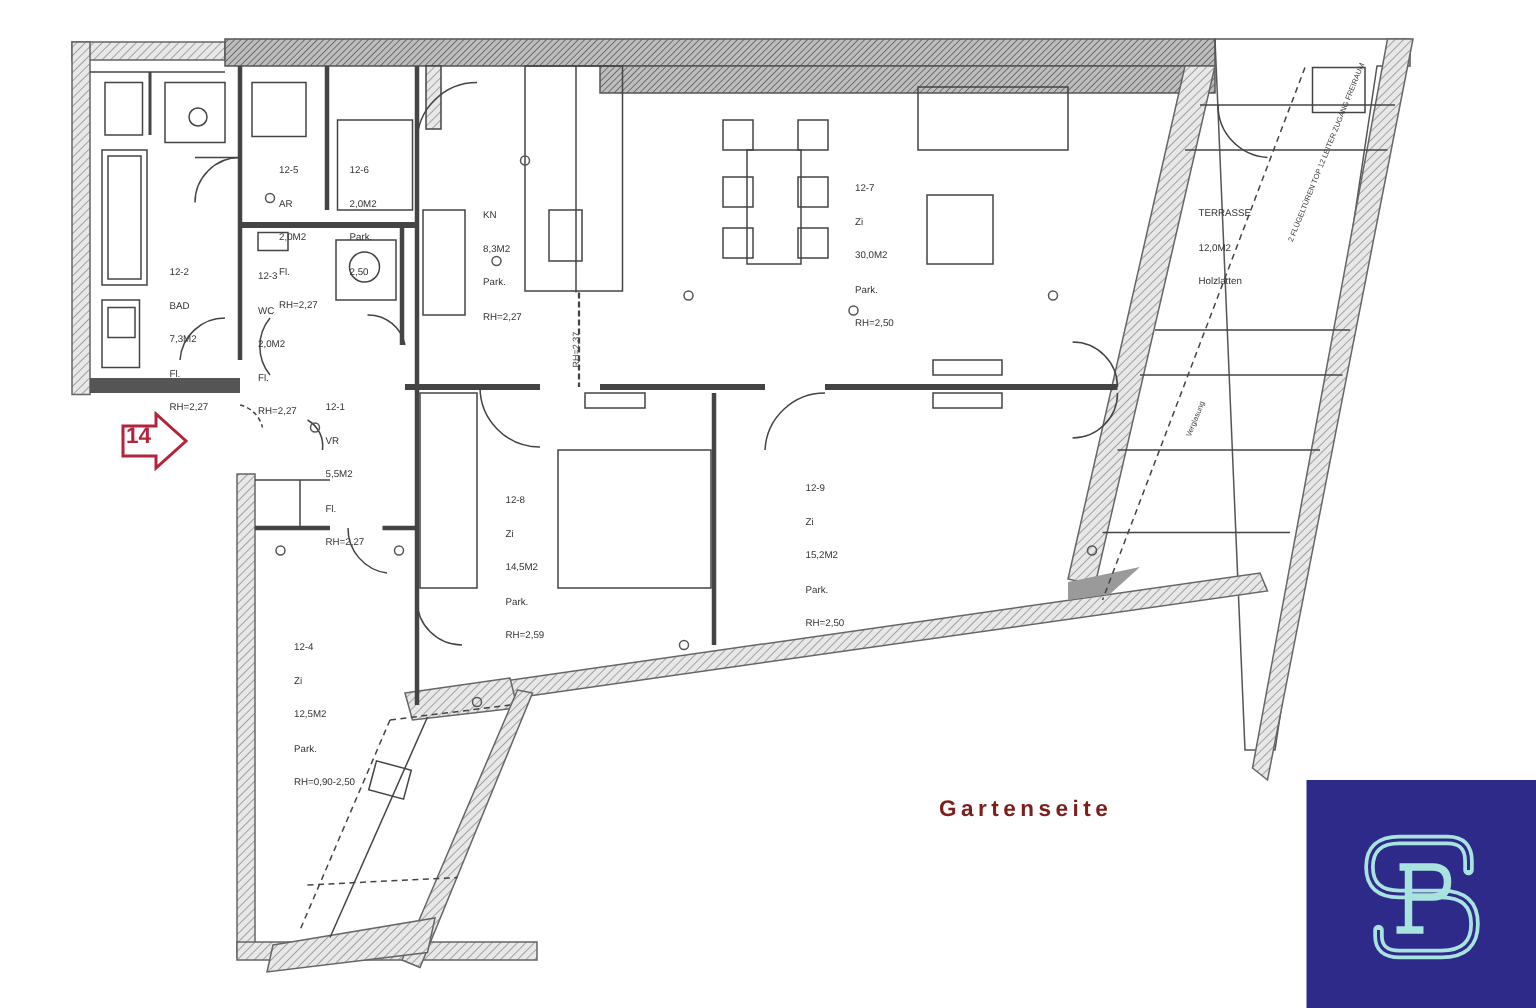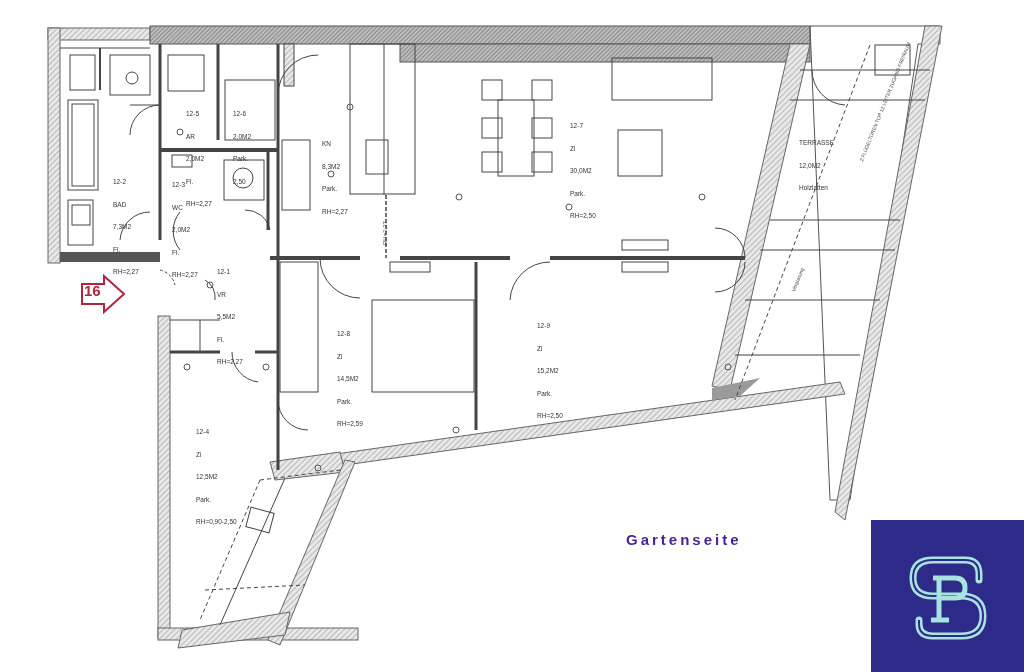--- a/index.html
+++ b/index.html
@@ -1,20 +1,20 @@
 <!DOCTYPE html>
 <html><head>
 <meta charset="utf-8">
 <style>
   html, body { margin: 0; padding: 0; background: #ffffff; }
   body { width: 1024px; height: 672px; position: relative; overflow: hidden; font-family: "Liberation Sans", sans-serif; }
   #plan { position: absolute; left: 0; top: 0; width: 1024px; height: 672px; }
   .lbl { position: absolute; font-family: "Liberation Sans", sans-serif; font-size: 6.5px; line-height: 7.5px; color: #333; white-space: pre; }
   .lbl span { display: block; }
-  .garten { position: absolute; left: 626px; top: 531px; font-family: "Liberation Sans", sans-serif; font-size: 15px; font-weight: bold; letter-spacing: 3px; color: #4c1d95; }
+  .garten { position: absolute; left: 626px; top: 531px; font-family: "Liberation Sans", sans-serif; font-size: 15px; font-weight: bold; letter-spacing: 3px; color: #7f1d1d; }
   .logo { position: absolute; left: 871px; top: 520px; width: 153px; height: 152px; background: #2e2a8a; }
   .entry { position: absolute; left: 80px; top: 274px; width: 46px; height: 40px; }
   .entry-num { position: absolute; left: 84px; top: 282px; font-family: "Liberation Sans", sans-serif; font-size: 15px; font-weight: bold; color: #b3243c; }
   .rot { position: absolute; font-family: "Liberation Sans", sans-serif; font-size: 6px; color: #444; transform-origin: left top; white-space: nowrap; }
 </style>
 </head>
 <body>
 
 <svg id="plan" viewBox="0 0 1024 672" xmlns="http://www.w3.org/2000/svg">
   <defs>
@@ -225,21 +225,21 @@
   <span>RH=0,90-2,50</span>
 </div>
 
 <div class="rot" style="left:382px;top:245px;transform:rotate(-90deg);">RH=2,37</div>
 <div class="rot" style="left:858px;top:160px;transform:rotate(-68deg);font-size:5px;">2 FLÜGELTÜREN TOP 12 LEITER ZUGANG FREIRAUM</div>
 <div class="rot" style="left:790px;top:290px;transform:rotate(-68deg);font-size:5px;">Verglasung</div>
 
 <svg class="entry" viewBox="0 0 46 40">
   <polygon points="2,10 24,10 24,2 44,20 24,38 24,30 2,30" fill="#ffffff" stroke="#b3243c" stroke-width="2"></polygon>
 </svg>
-<div class="entry-num">16</div>
+<div class="entry-num">14</div>
 
 <div class="garten">Gartenseite</div>
 
 <div class="logo">
   <svg width="153" height="152" viewBox="0 0 153 152">
     <g fill="none" stroke="#a9e3e0" stroke-width="7" stroke-linecap="round">
       <path d="M108 60 L108 54 Q108 40 94 40 L62 40 Q42 40 42 58 Q42 76 62 76 L90 76 Q112 76 112 96 Q112 116 90 116 L62 116 Q48 116 48 104 L48 100"></path>
     </g>
     <g fill="none" stroke="#2e2a8a" stroke-width="2">
       <path d="M108 60 L108 54 Q108 40 94 40 L62 40 Q42 40 42 58 Q42 76 62 76 L90 76 Q112 76 112 96 Q112 116 90 116 L62 116 Q48 116 48 104 L48 100"></path>

